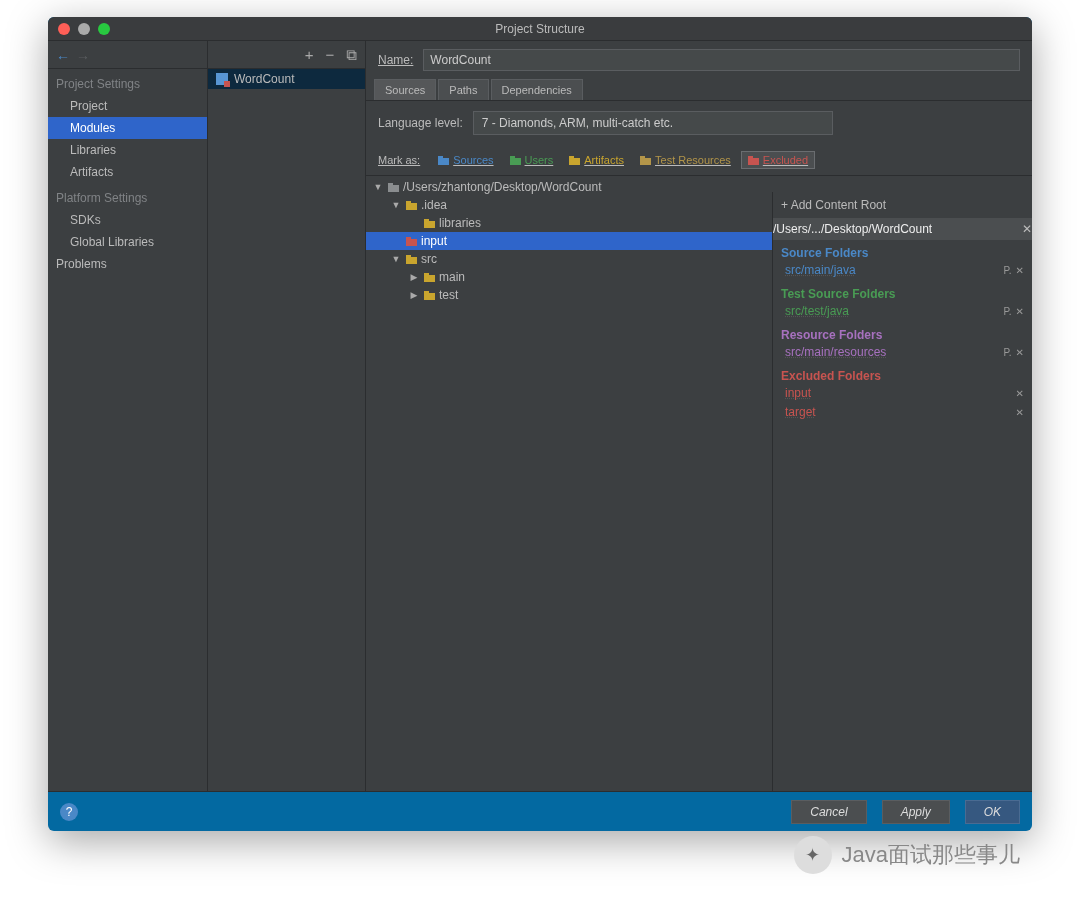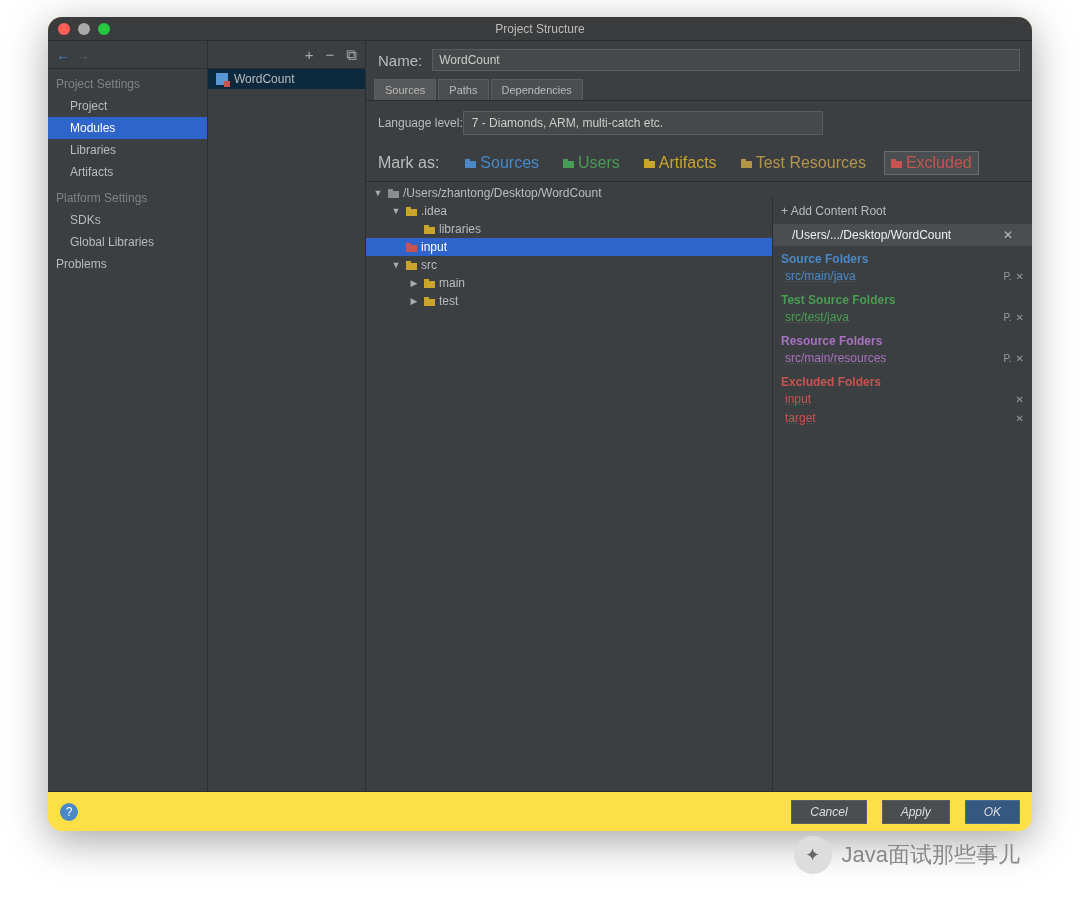--- a/index.html
+++ b/index.html
@@ -1,17 +1,17 @@
 <!DOCTYPE html>
 <html><head>
 <meta charset="utf-8">
 <style>
 * { margin: 0; padding: 0; box-sizing: border-box; font-family: -apple-system, "Helvetica Neue", Arial, sans-serif; }
 body { background: #fff; width: 1080px; height: 904px; position: relative; }
-.window { position: absolute; left: 48px; top: 17px; width: 984px; height: 814px; background: #fde047; border-radius: 14px; box-shadow: 0 10px 40px rgba(0,0,0,0.35); overflow: hidden; display: flex; flex-direction: column; }
+.window { position: absolute; left: 48px; top: 17px; width: 984px; height: 814px; background: #0369a1; border-radius: 6px; box-shadow: 0 10px 40px rgba(0,0,0,0.35); overflow: hidden; display: flex; flex-direction: column; }
 .titlebar { height: 24px; background: #3a3c3e; display: flex; align-items: center; position: relative; border-bottom: 1px solid #2b2d2f; }
 .traffic { display: flex; gap: 8px; margin-left: 10px; }
 .tl { width: 12px; height: 12px; border-radius: 50%; }
 .tl.red { background: #ff5f57; } .tl.yel { background: #aaa; } .tl.grn { background: #28c940; }
 .titlebar-title { position: absolute; left: 0; right: 0; text-align: center; font-size: 12px; color: #bbb; pointer-events: none; }
 .main { flex: 1; display: flex; min-height: 0; }
 .leftbar { width: 160px; background: #3c3f41; border-right: 1px solid #2b2d2f; display: flex; flex-direction: column; }
 .nav-arrows { height: 28px; display: flex; align-items: center; gap: 6px; padding: 0 8px; border-bottom: 1px solid #2b2d2f; }
 .nav-arrows .arrow { color: #4a88c7; font-size: 14px; cursor: pointer; }
 .nav-arrows .arrow.dim { color: #5a5d60; }
@@ -19,46 +19,46 @@
 .nav-item { color: #bbbbbb; font-size: 12px; padding: 4px 8px 4px 22px; cursor: pointer; }
 .nav-item.selected { background: #2f65ca; color: #fff; }
 .midbar { width: 158px; background: #3c3f41; border-right: 1px solid #2b2d2f; display: flex; flex-direction: column; }
 .mid-tools { height: 28px; display: flex; align-items: center; justify-content: flex-end; gap: 12px; padding: 0 8px; border-bottom: 1px solid #2b2d2f; color: #aaa; font-size: 15px; }
 .mid-tools span { cursor: pointer; }
 .mod-item { display: flex; align-items: center; gap: 6px; padding: 3px 8px; background: #0d293e; color: #bbb; font-size: 12px; cursor: pointer; }
 .mod-icon { width: 12px; height: 12px; background: #5896d4; display: inline-block; position: relative; }
 .mod-icon::after { content: ''; position: absolute; right: -2px; bottom: -2px; width: 6px; height: 6px; background: #c75450; }
 .content { flex: 1; display: flex; flex-direction: column; background: #3c3f41; min-width: 0; }
 .name-row { display: flex; align-items: center; gap: 10px; padding: 8px 12px; }
-.name-row label { font-size: 15px; color: #bbb; }
+.name-row label { font-size: 12px; color: #bbb; text-decoration: underline; }
 .name-row input { flex: 1; background: #45494a; border: 1px solid #5a5d60; color: #ccc; font-size: 12px; padding: 3px 6px; }
 .tabs { display: flex; gap: 2px; padding: 0 8px; border-bottom: 1px solid #2b2d2f; }
 .tab { padding: 4px 10px; font-size: 11px; color: #bbb; background: #4b4e50; border: 1px solid #5a5d60; border-bottom: none; cursor: pointer; }
 .tab.active { background: #555759; }
-.lang-row { display: flex; align-items: center; padding: 10px 12px; }
+.lang-row { display: flex; align-items: center; gap: 10px; padding: 10px 12px; }
 .lang-row label { font-size: 12px; color: #bbb; }
 .lang-select { flex: 1; max-width: 360px; background: #45494a; border: 1px solid #5a5d60; color: #ccc; font-size: 12px; padding: 4px 24px 4px 8px; position: relative; cursor: pointer; }
 .lang-caret { margin-left: -24px; width: 20px; height: 22px; border-left: 1px solid #5a5d60; display: flex; align-items: center; justify-content: center; color: #bbb; font-size: 9px; }
-.mark-row { display: flex; align-items: center; gap: 12px; padding: 6px 12px; border-bottom: 1px solid #2b2d2f; font-size: 16px; color: #bbb; flex-wrap: wrap; }
+.mark-row { display: flex; align-items: center; gap: 4px; padding: 6px 12px; border-bottom: 1px solid #2b2d2f; font-size: 11px; color: #bbb; flex-wrap: wrap; text-decoration: underline; }
 .mark-row .label { margin-right: 8px; }
 .mark-btn { display: flex; align-items: center; gap: 4px; padding: 2px 6px; cursor: pointer; }
 .mark-btn.selected { border: 1px solid #6a6d70; background: #4b4e50; }
 .fold { width: 11px; height: 9px; display: inline-block; position: relative; }
 .fold::before { content: ''; position: absolute; top: 0; left: 0; width: 5px; height: 2px; background: currentColor; }
 .fold::after { content: ''; position: absolute; top: 2px; left: 0; width: 11px; height: 7px; background: currentColor; }
 .c-blue { color: #4a88c7; } .c-green { color: #499c54; } .c-gold { color: #c9a52e; } .c-gold2 { color: #b39549; } .c-red { color: #c75450; } .c-gray { color: #8a8d8f; }
 .body-split { flex: 1; display: flex; min-height: 0; }
 .tree { flex: 1; overflow: auto; font-size: 12px; color: #bbb; padding-top: 2px; }
 .tree-row { display: flex; align-items: center; height: 18px; padding: 0 6px; cursor: pointer; white-space: nowrap; }
 .tree-row.selected { background: #2f65ca; color: #fff; }
 .tw { width: 12px; text-align: center; font-size: 9px; color: #aaa; }
 .tree-row .fold { margin: 0 4px; }
 .right { width: 260px; border-left: 1px solid #2b2d2f; display: flex; flex-direction: column; font-size: 12px; margin-top: 16px; }
 .add-root { padding: 6px 8px; color: #bbb; cursor: pointer; }
-.root-title { background: #4b4e50; color: #eee; padding: 4px 19px; display: flex; justify-content: space-between; align-items: center; }
+.root-title { background: #4b4e50; color: #eee; padding: 4px 0; display: flex; justify-content: space-between; align-items: center; }
 .root-title .x { color: #bbb; cursor: pointer; }
 .rgroup { padding: 6px 8px 0 8px; }
 .rgroup .hdr { font-weight: bold; font-size: 12px; margin-bottom: 2px; }
 .ritem { display: flex; justify-content: space-between; align-items: center; color: #bbb; padding: 1px 0 4px 4px; }
 .ritem .path { text-decoration: underline dotted #555; cursor: pointer; }
 .ritem .icons { display: flex; gap: 4px; color: #999; font-size: 10px; }
 .footer { height: 40px; border-top: 1px solid #2b2d2f; display: flex; align-items: center; justify-content: space-between; padding: 0 12px; }
 .help { width: 18px; height: 18px; border-radius: 50%; background: #4a88c7; color: #fff; font-size: 12px; display: flex; align-items: center; justify-content: center; cursor: pointer; }
 .buttons { display: flex; gap: 15px; font-style: italic; }
 .btn { padding: 4px 18px; font-size: 12px; background: #4b4e50; border: 1px solid #5a5d60; color: #ddd; cursor: pointer; }

